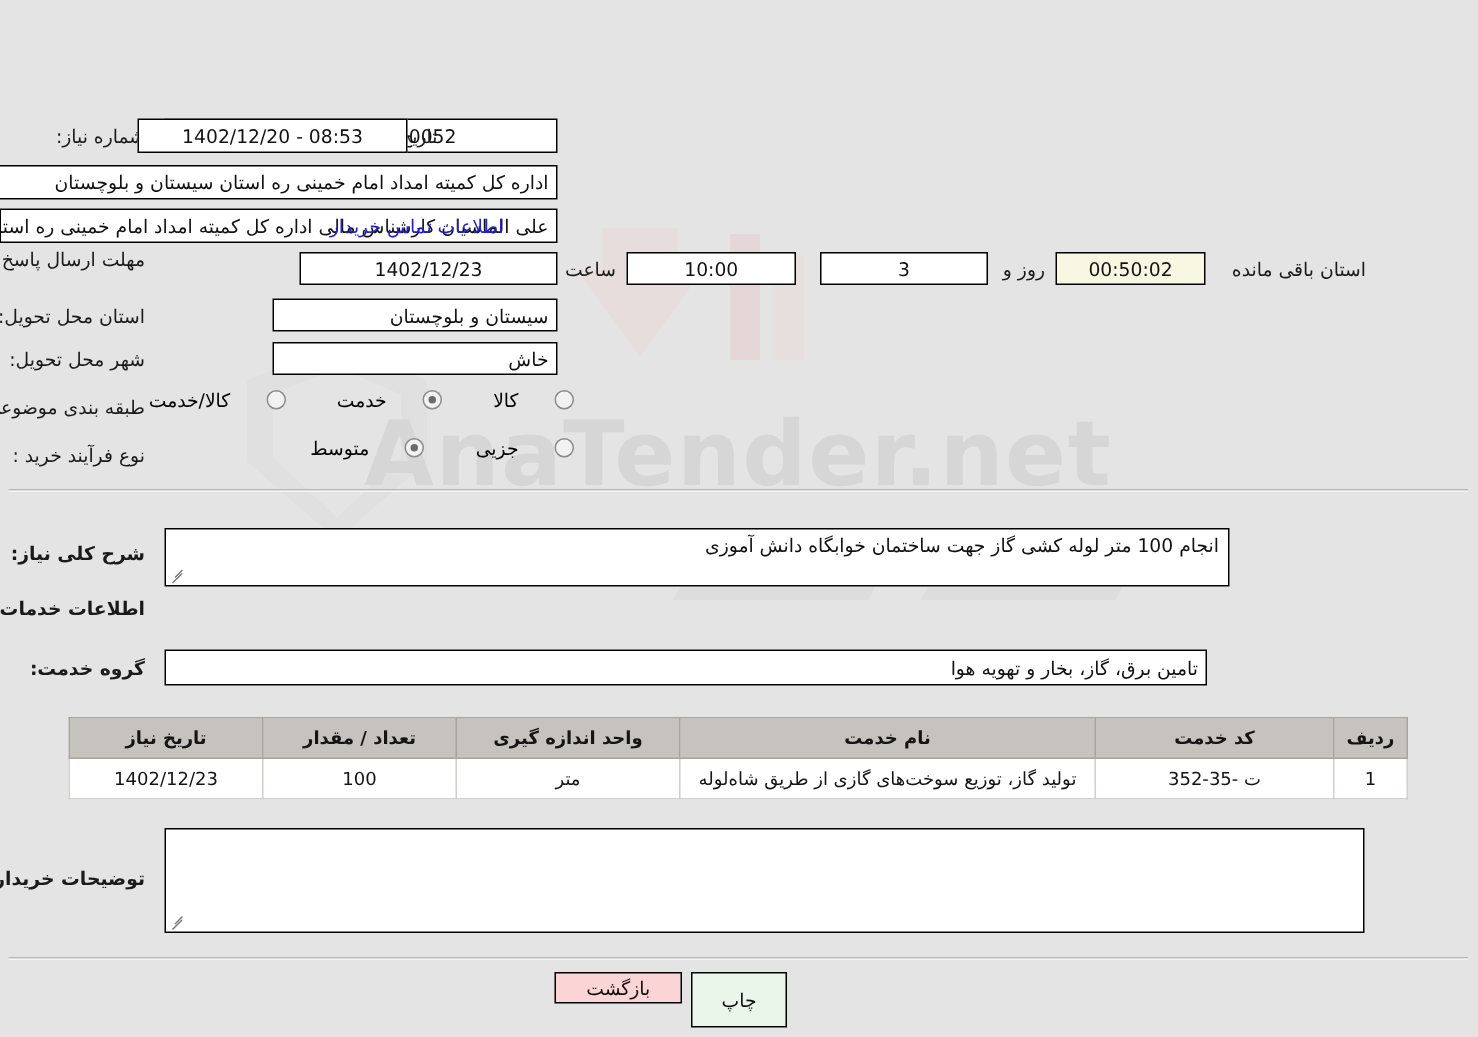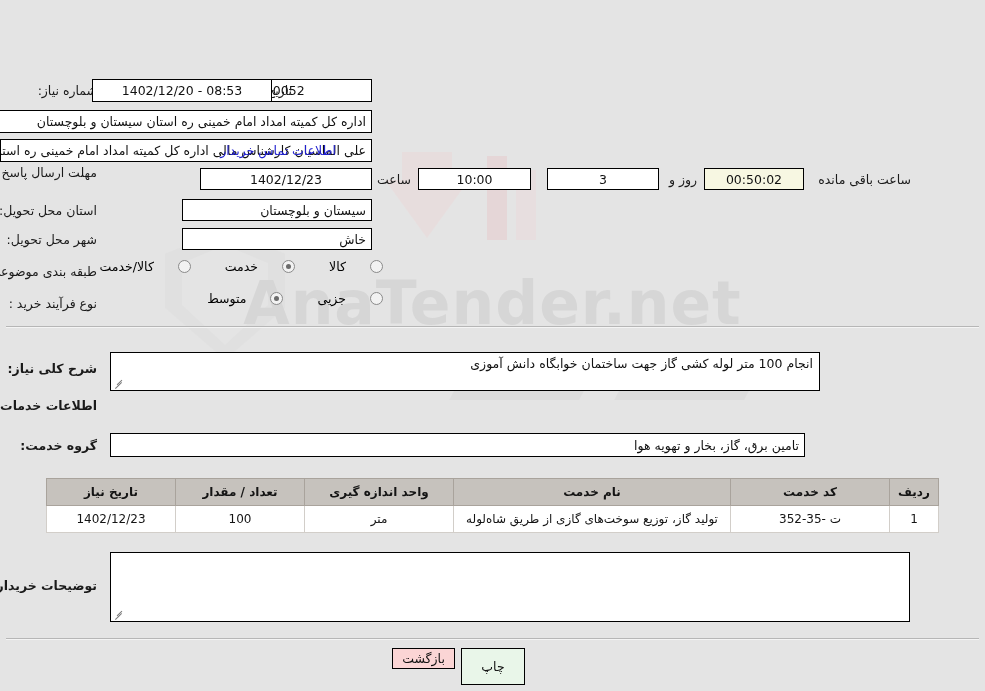--- a/index.html
+++ b/index.html
@@ -301,21 +301,21 @@
 
   <div class="lbl" style="top:165px; right:888px; line-height:16px; text-align:right;">
     <span>مهلت ارسال پاسخ: تا تاریخ:</span>
   </div>
   <div class="fld center ltr" style="top:168px; right:613px; width:172px; height:22px;">1402/12/23</div>
   <div class="lbl" style="top:172px; right:574px;">ساعت</div>
   <div class="fld center ltr" style="top:168px; right:454px; width:113px; height:22px;">10:00</div>
   <div class="fld center ltr" style="top:168px; right:326px; width:112px; height:22px;">3</div>
   <div class="lbl" style="top:172px; right:288px;">روز و</div>
   <div class="fld center ltr khaki" style="top:168px; right:181px; width:100px; height:22px;">00:50:02</div>
-  <div class="lbl" style="top:172px; right:74px;">ساعت باقی مانده</div>
+  <div class="lbl" style="top:172px; right:74px;">استان باقی مانده</div>
 
   <div class="lbl" style="top:203px; right:888px;">استان محل تحویل:</div>
   <div class="fld right" style="top:199px; right:613px; width:190px; height:22px;">سیستان و بلوچستان</div>
 
   <div class="lbl" style="top:232px; right:888px;">شهر محل تحویل:</div>
   <div class="fld right" style="top:228px; right:613px; width:190px; height:22px;">خاش</div>
 
   <div class="lbl" style="top:264px; right:888px;">طبقه بندی موضوعی:</div>
   <div class="radio-row" style="top:259px; right:602px;">
     <div class="radio-item">
@@ -382,15 +382,15 @@
 
   <div class="lbl lbl-bold" style="top:578px; right:888px;">توضیحات خریدار;</div>
   <div class="tbox" style="top:552px; right:75px; width:800px; height:70px;">
     <div style="text-align:right;"></div>
     <span class="grip"></span>
   </div>
 
   <div class="hr" style="top:638px;"></div>
 
   <div class="btn btn-print" style="top:648px; right:460px; width:64px; height:37px;">چاپ</div>
-  <div class="btn btn-back" style="top:648px; right:530px; width:63px; height:21px;">بازگشت</div>
+  <div class="btn btn-back" style="top:648px; right:530px; width:85px; height:21px;">بازگشت</div>
 
 </div>
 
 </body></html>

